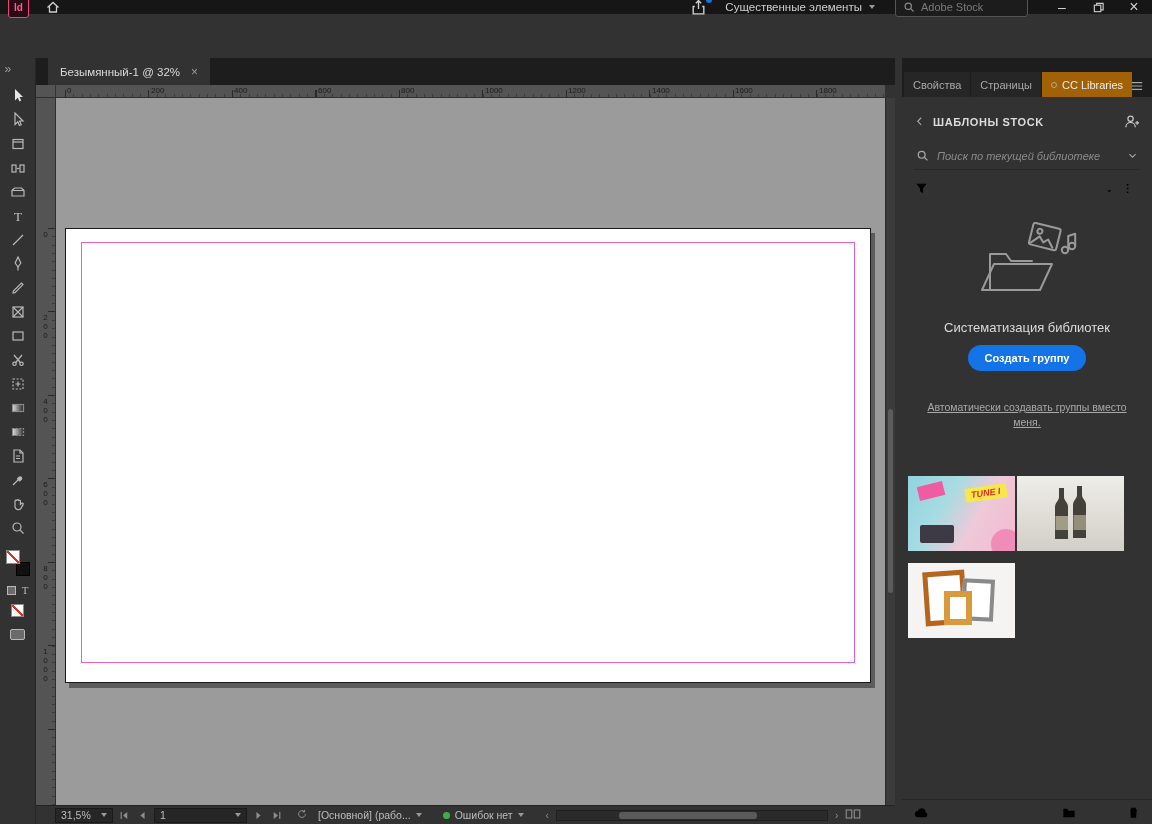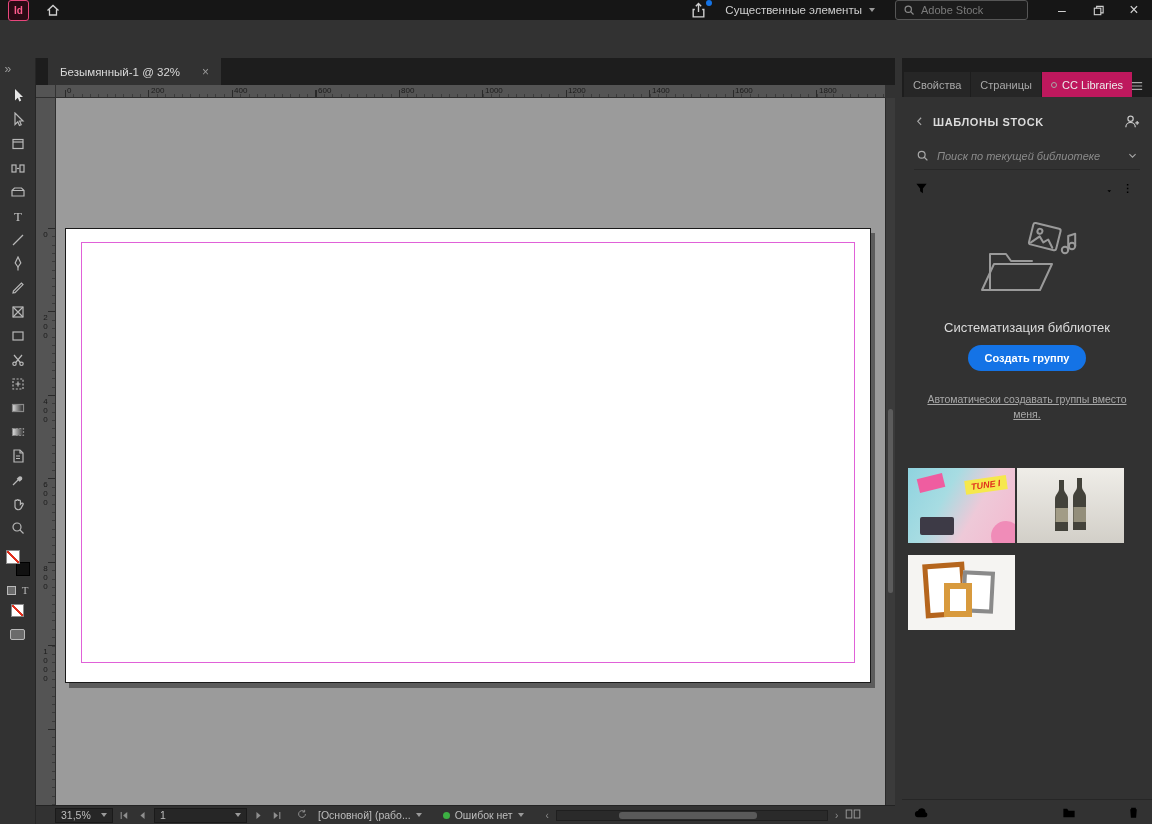--- a/index.html
+++ b/index.html
@@ -1,20 +1,20 @@
 <!DOCTYPE html>
 <html><head>
 <meta charset="utf-8">
 <style>
   * { box-sizing: border-box; margin: 0; padding: 0; }
   body { background: #000; font-family: "Liberation Sans", sans-serif; }
   .app { position: relative; width: 1152px; height: 824px; background: #323232; color: #d6d6d6; overflow: hidden; user-select: none; }
 
   
-  .titlebar { position: absolute; top: 0; left: 0; right: 0; height: 20px; background: #161616; display: flex; align-items: center; }
+  .titlebar { position: absolute; top: 0; left: 0; right: 0; height: 14px; background: #161616; display: flex; align-items: center; }
   .id-logo { width: 21px; height: 21px; margin-left: 8px; border: 1px solid #e8467c; border-radius: 3px; background: #2a0a14; color: #ff5c8d; font-size: 10px; font-weight: bold; display: flex; align-items: center; justify-content: center; }
   .home-btn { margin-left: 16px; display: flex; align-items: center; }
   .tb-right { margin-left: auto; display: flex; align-items: center; }
   .share-btn { position: relative; margin-right: 18px; display: flex; }
   .share-dot { position: absolute; top: -2px; right: -5px; width: 6px; height: 6px; border-radius: 50%; background: #1473e6; }
   .workspace { display: flex; align-items: center; gap: 7px; margin-right: 20px; font-size: 11.5px; color: #cfcfcf; }
   .stock-search { width: 133px; height: 20px; border: 1px solid #565656; border-radius: 3px; background: #1c1c1c; display: flex; align-items: center; gap: 6px; padding: 0 7px; margin-right: 16px; }
   .stock-search span { font-size: 11px; color: #7a7a7a; }
   .win-btn { width: 36px; height: 30px; display: flex; align-items: center; justify-content: center; color: #d0d0d0; font-size: 14px; }
   .chev { width: 0; height: 0; border-left: 3.5px solid transparent; border-right: 3.5px solid transparent; border-top: 4px solid #9a9a9a; display: inline-block; }
@@ -36,21 +36,21 @@
   .fmt-row { display: flex; align-items: center; gap: 6px; margin-top: 8px; }
   .mini-sq { width: 9px; height: 9px; border: 1px solid #b8b8b8; background: #6b6b6b; display: inline-block; }
   .mini-T { font-family: "Liberation Serif", serif; font-size: 11px; color: #b8b8b8; }
   .apply-none { position: relative; width: 13px; height: 13px; border: 1px solid #8a8a8a; background: #fff; margin-top: 8px; }
   .apply-none .slash { position: absolute; inset: 0; background: linear-gradient(to top right, transparent 44%, #e0301e 44% 56%, transparent 56%); }
   .screen-mode { width: 15px; height: 11px; border: 1px solid #b8b8b8; border-radius: 2px; margin-top: 12px; background: #6b6b6b; }
 
   
   .doc-area { position: absolute; top: 58px; left: 36px; width: 859px; bottom: 0; }
   .tabstrip { position: absolute; top: 0; left: 0; right: 0; height: 27px; background: #1d1d1d; display: flex; align-items: stretch; }
-  .doc-tab { margin-left: 12px; display: flex; align-items: center; gap: 22px; padding: 0 12px; background: #323232; font-size: 11.5px; color: #dadada; }
+  .doc-tab { margin-left: 12px; display: flex; align-items: center; gap: 11px; padding: 0 12px; background: #323232; font-size: 11.5px; color: #dadada; }
   .tab-close { color: #9a9a9a; font-size: 12px; }
 
   .ruler-corner { position: absolute; top: 27px; left: 0; width: 20px; height: 13px; background: #545454; border-right: 1px solid #333; border-bottom: 1px solid #2f2f2f; }
   .hruler { position: absolute; top: 27px; left: 20px; right: 10px; height: 13px; background: #545454; border-bottom: 1px solid #2f2f2f; overflow: hidden; }
   .hruler::before { content: ""; position: absolute; left: 9px; right: 0; bottom: 0; height: 3px; background: repeating-linear-gradient(to right, #3b3b3b 0 1px, transparent 1px 8.35px); }
   .hruler::after { content: ""; position: absolute; left: 9px; right: 0; bottom: 0; height: 7px; background: repeating-linear-gradient(to right, #2a2a2a 0 1px, transparent 1px 83.5px); }
   .hruler-label { position: absolute; top: 1px; font-size: 8px; color: #1b1b1b; }
   .vruler { position: absolute; top: 40px; left: 0; width: 20px; bottom: 19px; background: #545454; border-right: 1px solid #2f2f2f; overflow: hidden; }
   .vruler::before { content: ""; position: absolute; top: 130px; bottom: 0; right: 0; width: 3px; background: repeating-linear-gradient(to bottom, #3b3b3b 0 1px, transparent 1px 8.35px); }
   .vruler::after { content: ""; position: absolute; top: 130px; bottom: 0; right: 0; width: 7px; background: repeating-linear-gradient(to bottom, #2a2a2a 0 1px, transparent 1px 83.5px); }
@@ -75,37 +75,37 @@
   .hscroll { flex: 1; max-width: 272px; height: 11px; background: #2a2a2a; border: 1px solid #1f1f1f; position: relative; }
   .hscroll-thumb { position: absolute; top: 1px; bottom: 1px; left: 23%; width: 51%; background: #5a5a5a; border-radius: 3px; }
   .sb-arrow { color: #8f8f8f; font-size: 10px; padding: 0 2px; }
 
   
   .panel-gap { position: absolute; top: 58px; left: 895px; width: 7px; bottom: 0; background: #323232; }
   .right-panel { position: absolute; top: 58px; left: 902px; width: 250px; bottom: 0; background: #323232; display: flex; flex-direction: column; }
   .panel-tabsrow { height: 39px; background: #1d1d1d; display: flex; align-items: flex-end; position: relative; }
   .panel-tab { height: 25px; display: flex; align-items: center; gap: 5px; padding: 0 9px; font-size: 11px; color: #a8a8a8; background: #262626; margin-right: 1px; white-space: nowrap; overflow: hidden; }
   .panel-tab:first-child { margin-left: 2px; }
-  .panel-tab.active { background: #be185d; color: #ececec; }
+  .panel-tab.active { background: #a16207; color: #ececec; }
   .cc-dot { width: 6px; height: 6px; border: 1px solid #a8a8a8; border-radius: 50%; display: inline-block; }
   .panel-menu-btn { position: absolute; right: 8px; bottom: 5px; display: flex; }
   .panel-body { flex: 1; position: relative; overflow: hidden; }
   .lib-header { display: flex; align-items: center; gap: 7px; padding: 16px 12px 8px; }
   .lib-title { flex: 1; font-size: 11px; font-weight: bold; letter-spacing: 0.6px; color: #dcdcdc; }
   .lib-search { display: flex; align-items: center; gap: 8px; margin: 4px 12px 0; padding: 7px 2px; border-bottom: 1px solid #282828; }
   .search-ph { flex: 1; font-size: 11px; font-style: italic; color: #8b8b8b; }
   .lib-filter { display: flex; align-items: center; gap: 12px; padding: 11px 12px 6px; }
   .lib-filter .spacer { flex: 1; }
   .empty { text-align: center; padding: 8px 18px 0; }
   .illus { margin: 8px auto 14px; display: block; }
   .illus path, .illus rect, .illus circle { stroke: #9a9a9a; fill: none; stroke-width: 2; stroke-linejoin: round; stroke-linecap: round; }
   .empty-title { font-size: 13px; color: #dcdcdc; margin-bottom: 10px; font-weight: normal; }
   .empty-text { font-size: 11px; line-height: 1.45; color: #a2a2a2; margin: 0 6px 18px; }
   .create-btn { display: inline-block; background: #1473e6; color: #fff; font-size: 11px; font-weight: bold; padding: 7px 17px; border-radius: 15px; }
-  .auto-link { display: block; margin-top: 21px; font-size: 10.5px; color: #a8a8a8; text-decoration: underline; line-height: 1.45; }
+  .auto-link { display: block; margin-top: 29px; font-size: 10.5px; color: #a8a8a8; text-decoration: underline; line-height: 1.45; }
   .thumbs { display: grid; grid-template-columns: 107px 107px; gap: 12px 2px; margin: 46px 0 0 6px; }
   .thumb { width: 107px; height: 75px; position: relative; overflow: hidden; }
   .thumb-tune { background: linear-gradient(120deg, #8fd3df 0%, #a7dce2 35%, #eec9d8 62%, #f3b9cf 100%); }
   .t1-badge { position: absolute; top: 10px; right: 8px; background: #f6e84c; color: #e0301e; font-size: 9px; font-weight: bold; font-style: italic; padding: 2px 6px; transform: rotate(-8deg); }
   .t1-chip { position: absolute; top: 8px; left: 10px; width: 26px; height: 14px; background: #ef5da0; transform: rotate(-14deg); }
   .t1-dark { position: absolute; bottom: 8px; left: 12px; width: 34px; height: 18px; background: #3d3a46; border-radius: 2px; }
   .t1-circle { position: absolute; bottom: -8px; right: -6px; width: 30px; height: 30px; border-radius: 50%; background: #f08cb8; }
   .thumb-bottles { background: linear-gradient(#efede8, #d2cfc8); }
   .thumb-frames { background: #f5f4f2; }
   .frame { position: absolute; }

